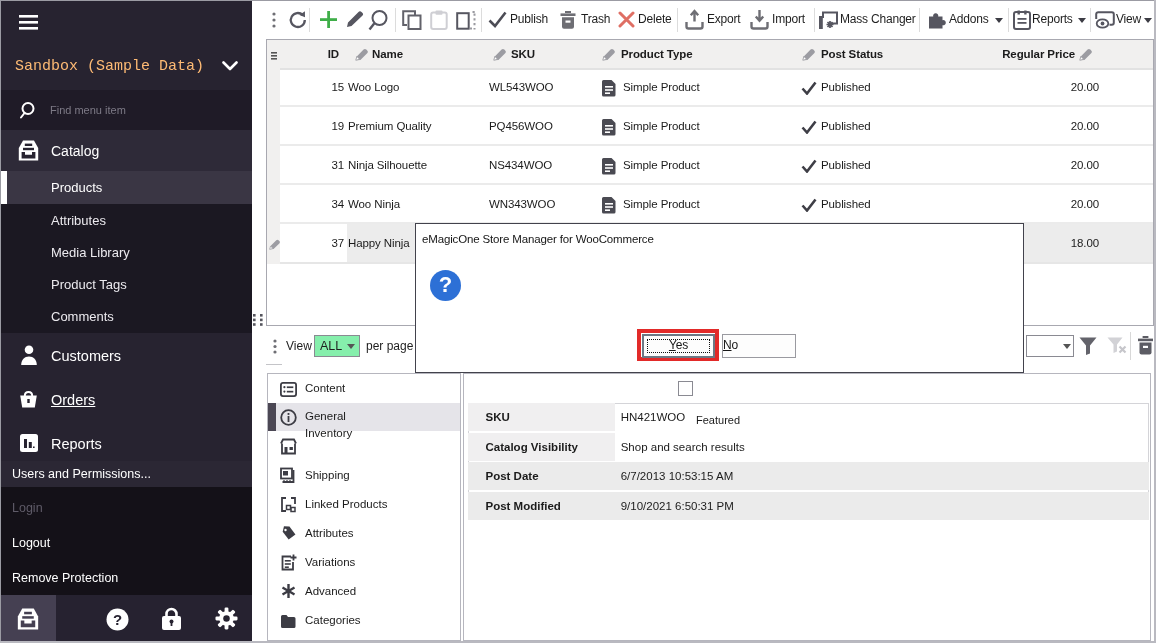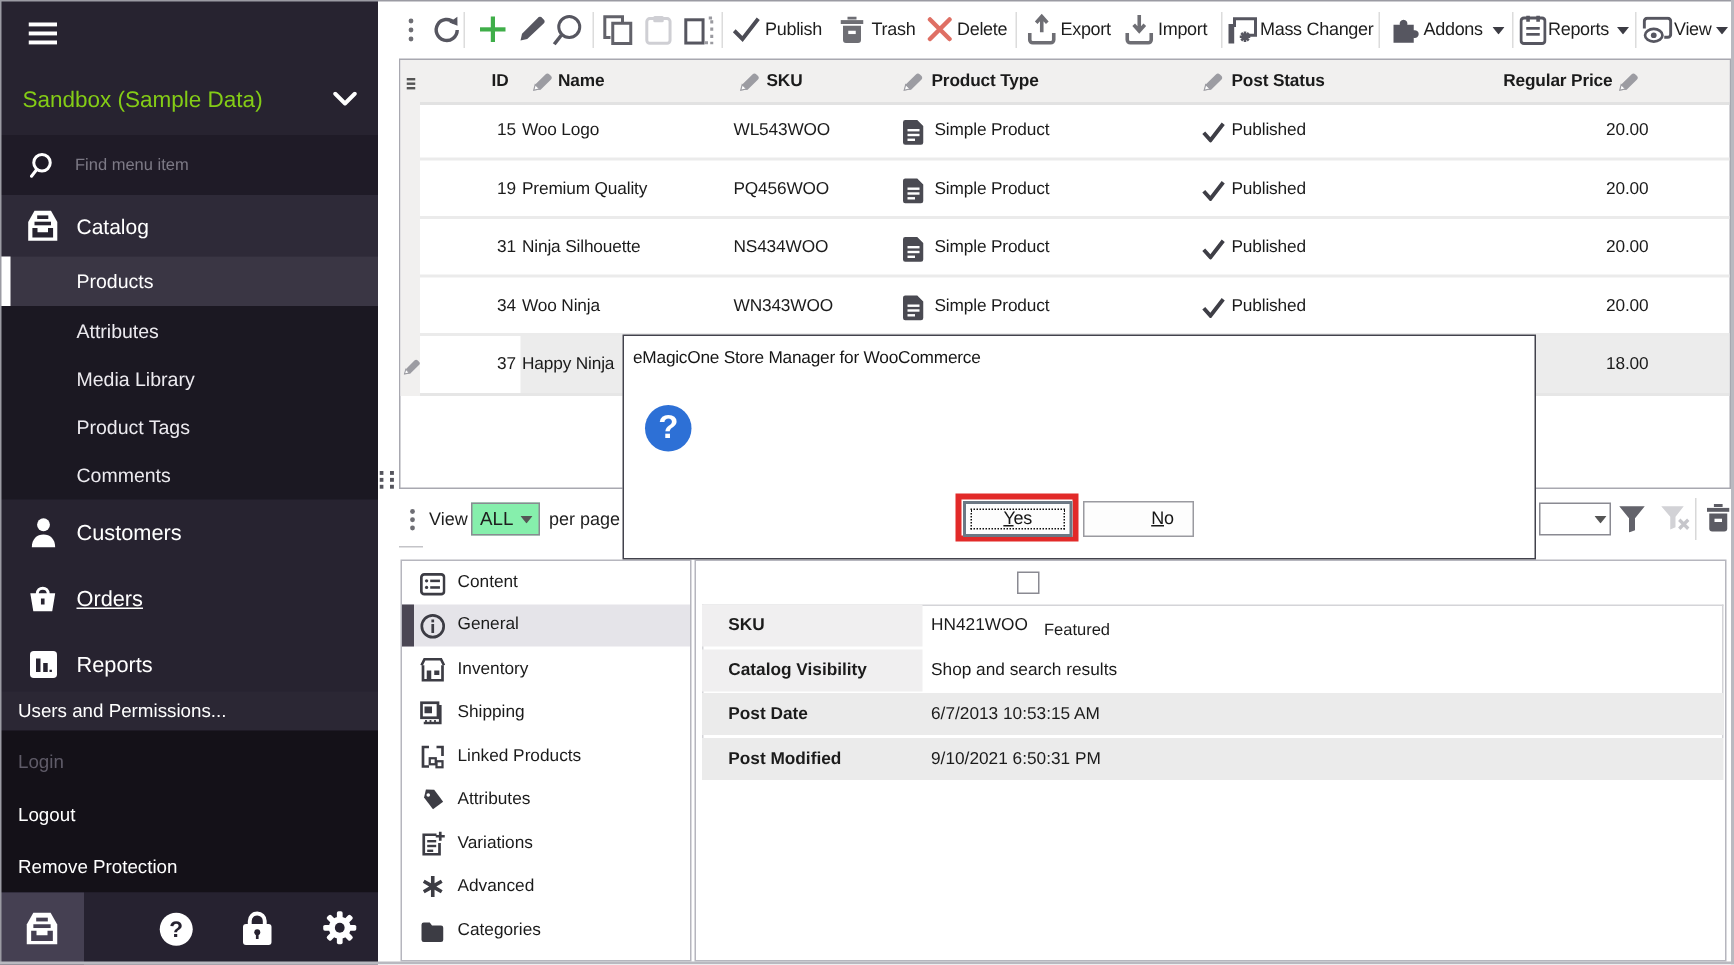--- a/index.html
+++ b/index.html
@@ -11,21 +11,21 @@
 <body>
 
 <div class="abs" id="sidebar" style="left:0;top:0;width:252px;height:643px;background:#272330;">
 
   <svg class="abs" style="left:19px;top:14px;" width="20" height="17" viewBox="0 0 20 17">
     <rect x="0" y="1" width="19" height="2.6" fill="#fff"></rect>
     <rect x="0" y="7" width="19" height="2.6" fill="#fff"></rect>
     <rect x="0" y="13" width="19" height="2.6" fill="#fff"></rect>
   </svg>
 
-  <div class="abs" style="left:15px;top:58px;font-size:15px;color:#84cc16;">Sandbox (Sample Data)</div>
+  <div class="abs" style="left:15px;top:58px;font-size:15px;color:#fdba74;font-family:Liberation Mono, monospace;">Sandbox (Sample Data)</div>
   <svg class="abs" style="left:222px;top:61px;" width="16" height="11" viewBox="0 0 16 11">
     <path d="M1.5 1.5 L8 8 L14.5 1.5" fill="none" stroke="#fff" stroke-width="2.6" stroke-linecap="round" stroke-linejoin="round"></path>
   </svg>
 
   <div class="abs" style="left:0;top:90px;width:252px;height:40px;background:#1f1b27;"></div>
   <svg class="abs" style="left:20px;top:101px;" width="18" height="18" viewBox="0 0 18 18">
     <circle cx="8" cy="7.5" r="5.5" fill="none" stroke="#fff" stroke-width="2"></circle>
     <line x1="4.5" y1="12" x2="1" y2="16.5" stroke="#fff" stroke-width="2" stroke-linecap="round"></line>
   </svg>
   <div class="abs" style="left:50px;top:104px;font-size:11px;color:#7d7a86;">Find menu item</div>
@@ -412,21 +412,21 @@
       <rect x="7.6" y="4" width="1.8" height="1.9" fill="#3c3c44"></rect>
   </svg>
   <div class="abs" style="left:37px;top:36px;">General</div>
 
   <svg class="abs" style="left:12px;top:64px;" width="17" height="17" viewBox="0 0 17 17">
     <path d="M1 5.5 L3 1.5 h11 l2 4" fill="none" stroke="#3c3c44" stroke-width="1.8"></path>
     <path d="M2 5.5 v10 h13 v-10" fill="none" stroke="#3c3c44" stroke-width="1.8"></path>
     <rect x="4.5" y="9" width="3" height="6" fill="#3c3c44"></rect>
       <rect x="9.5" y="9" width="3.4" height="3" fill="#3c3c44"></rect>
   </svg>
-  <div class="abs" style="left:37px;top:66px;text-align:center;">Inventory</div>
+  <div class="abs" style="left:37px;top:53px;text-align:center;">Inventory</div>
 
   <svg class="abs" style="left:12px;top:93px;" width="17" height="17" viewBox="0 0 17 17">
     <rect x="1" y="1.5" width="11" height="10" fill="none" stroke="#3c3c44" stroke-width="1.8"></rect>
     <rect x="3" y="4" width="5" height="4.5" fill="#3c3c44"></rect>
     <path d="M13.5 3 v12 h-11" fill="none" stroke="#3c3c44" stroke-width="1.8"></path>
     <path d="M4 13 v2 M7 13 v2 M10 13 v2" stroke="#3c3c44" stroke-width="1.2"></path>
   </svg>
   <div class="abs" style="left:37px;top:95px;">Shipping</div>
 
   <svg class="abs" style="left:12px;top:122px;" width="17" height="17" viewBox="0 0 17 17">
@@ -488,20 +488,20 @@
   <div class="abs" style="left:14px;top:46px;width:31px;height:31px;text-align:center;font-size:22px;font-weight:bold;color:#fff;line-height:30px;">?</div>
 
   <div class="abs" style="left:221px;top:105px;width:82px;height:32px;border:4px solid #e22a29;"></div>
 
   <div class="abs" style="left:226px;top:109.5px;width:73px;height:24px;border:2px solid #6c7884;background:#fdfdfd;">
     <div class="abs" style="left:3px;top:3px;width:63px;height:14px;border:1px dotted #111;"></div>
     <div class="abs" style="left:0;top:2px;width:69px;text-align:center;"><span style="text-decoration:underline;">Y</span>es</div>
   </div>
 
   <div class="abs" style="left:306px;top:109.5px;width:74px;height:24px;border:1px solid #9a9aa0;background:#fdfdfd;">
-    <div class="abs" style="left:16px;top:3px;width:72px;text-align:center;"><span style="text-decoration:underline;">N</span>o</div>
+    <div class="abs" style="left:0;top:3px;width:72px;text-align:left;"><span style="text-decoration:underline;">N</span>o</div>
   </div>
 </div>
 
 <div class="abs" style="left:0;top:0;width:1156px;height:1px;background:#9b9ba3;"></div>
 <div class="abs" style="left:0;top:0;width:1px;height:643px;background:#9b9ba3;"></div>
 <div class="abs" style="left:1154px;top:0;width:2px;height:643px;background:#b9b9c0;"></div>
 <div class="abs" style="left:0;top:641px;width:1156px;height:2px;background:#b9b9c0;"></div>
 
 </body></html>

